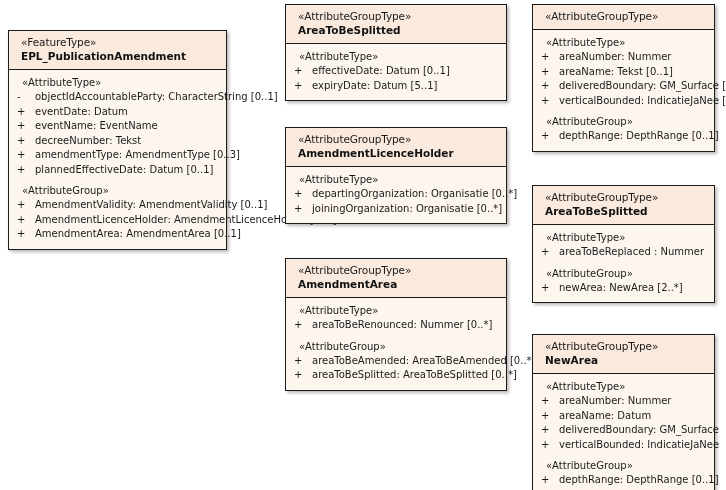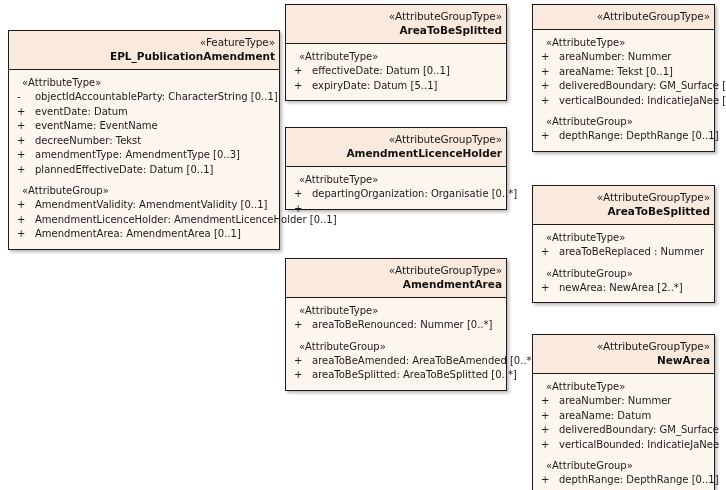--- a/index.html
+++ b/index.html
@@ -26,21 +26,21 @@
   .uml-box {
     position: absolute;
     box-sizing: border-box;
     border: 1px solid #1b1b1b;
     background: #fdf6ef;
     box-shadow: 2px 2px 3px rgba(60,50,45,0.35);
   }
   .uml-header {
     background: #faeade;
     border-bottom: 1px solid #1b1b1b;
-    text-align: right;
+    text-align: left;
     padding: 5px 4px 6px 12px;
     box-sizing: border-box;
   }
   .stereotype {
     display: block;
     font-size: 10.5px;
     line-height: 13px;
     letter-spacing: -0.1px;
     color: #1a1a1a;
     white-space: nowrap;
@@ -81,21 +81,21 @@
     width: 12px;
     text-align: left;
     color: #1a1a1a;
   }
   .attr-text { color: #1a1a1a; }
 </style>
 </head>
 <body>
 
 <div id="canvas">
-    <div class="uml-box" style="left: 8px; top: 30px; width: 272px;">
+    <div class="uml-box" style="left: 8px; top: 30px; width: 219px;">
       <div class="uml-header">
         <span class="stereotype">«FeatureType»</span>
         <span class="classname">EPL_PublicationAmendment</span>
       </div>
       <div class="uml-body">
         <div class="group-label">«AttributeType»</div>
         <div class="attr-row"><span class="attr-vis">-</span><span class="attr-text">objectIdAccountableParty: CharacterString [0..1]</span></div>
         <div class="attr-row"><span class="attr-vis">+</span><span class="attr-text">eventDate: Datum</span></div>
         <div class="attr-row"><span class="attr-vis">+</span><span class="attr-text">eventName: EventName</span></div>
         <div class="attr-row"><span class="attr-vis">+</span><span class="attr-text">decreeNumber: Tekst</span></div>
@@ -119,21 +119,21 @@
       </div>
     </div>
     <div class="uml-box" style="left: 285px; top: 127px; width: 222px;">
       <div class="uml-header">
         <span class="stereotype">«AttributeGroupType»</span>
         <span class="classname">AmendmentLicenceHolder</span>
       </div>
       <div class="uml-body">
         <div class="group-label">«AttributeType»</div>
         <div class="attr-row"><span class="attr-vis">+</span><span class="attr-text">departingOrganization: Organisatie [0..*]</span></div>
-        <div class="attr-row"><span class="attr-vis">+</span></div>
+        <div class="attr-row"><span class="attr-vis">+</span><span class="attr-text">joiningOrganization: Organisatie [0..*]</span></div>
       </div>
     </div>
     <div class="uml-box" style="left: 285px; top: 258px; width: 222px;">
       <div class="uml-header">
         <span class="stereotype">«AttributeGroupType»</span>
         <span class="classname">AmendmentArea</span>
       </div>
       <div class="uml-body">
         <div class="group-label">«AttributeType»</div>
         <div class="attr-row"><span class="attr-vis">+</span><span class="attr-text">areaToBeRenounced: Nummer [0..*]</span></div>

